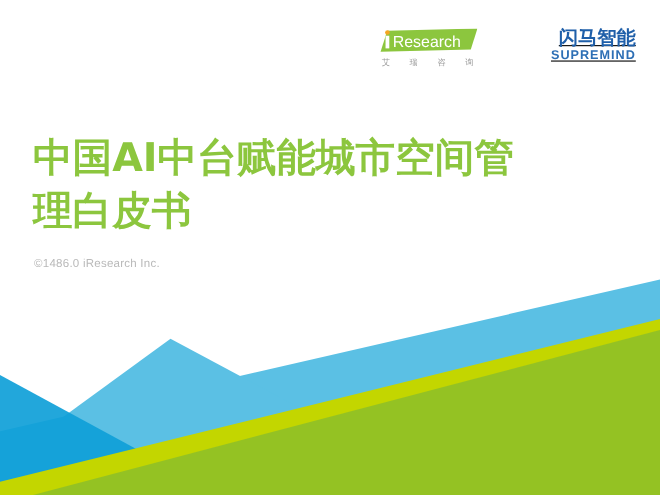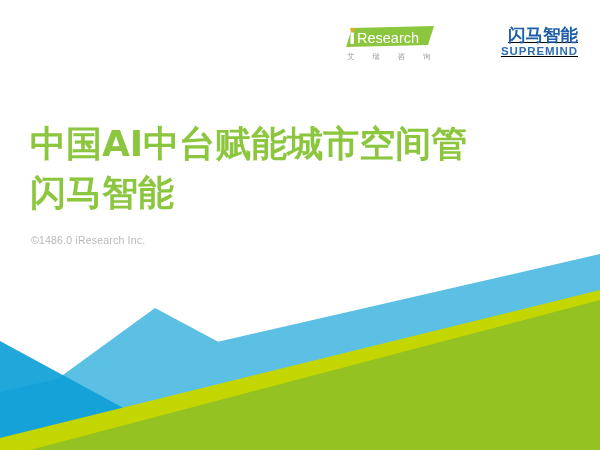--- a/index.html
+++ b/index.html
@@ -133,21 +133,21 @@
     </div>
 
     <div class="supremind">
       <div class="sm-cn">闪马智能</div>
       <div class="sm-en">SUPREMIND</div>
     </div>
 
   </div>
 
   <div class="title">中国AI中台赋能城市空间管
-闪马智能</div>
+理白皮书</div>
 
   <div class="copyright">©1486.0 iResearch Inc.</div>
 
   <div class="artwork">
     <svg id="art-svg" width="600" height="210" viewBox="0 0 600 210" xmlns="http://www.w3.org/2000/svg">
         <polygon points="600,14 600,82 0,240 0,152" fill="#5BC0E4" opacity="1"></polygon>
         <polygon points="155,68 420,210 -40,210" fill="#5BC0E4" opacity="1"></polygon>
         <polygon points="0,101 330,280 0,280" fill="#0FA0D8" opacity="0.92"></polygon>
         <polygon points="600,50 600,210 0,210 0,198" fill="#C3D600" opacity="1"></polygon>
         <polygon points="620,210 90,210 -60,320 620,320" fill="#4CB034" opacity="0.82"></polygon>

